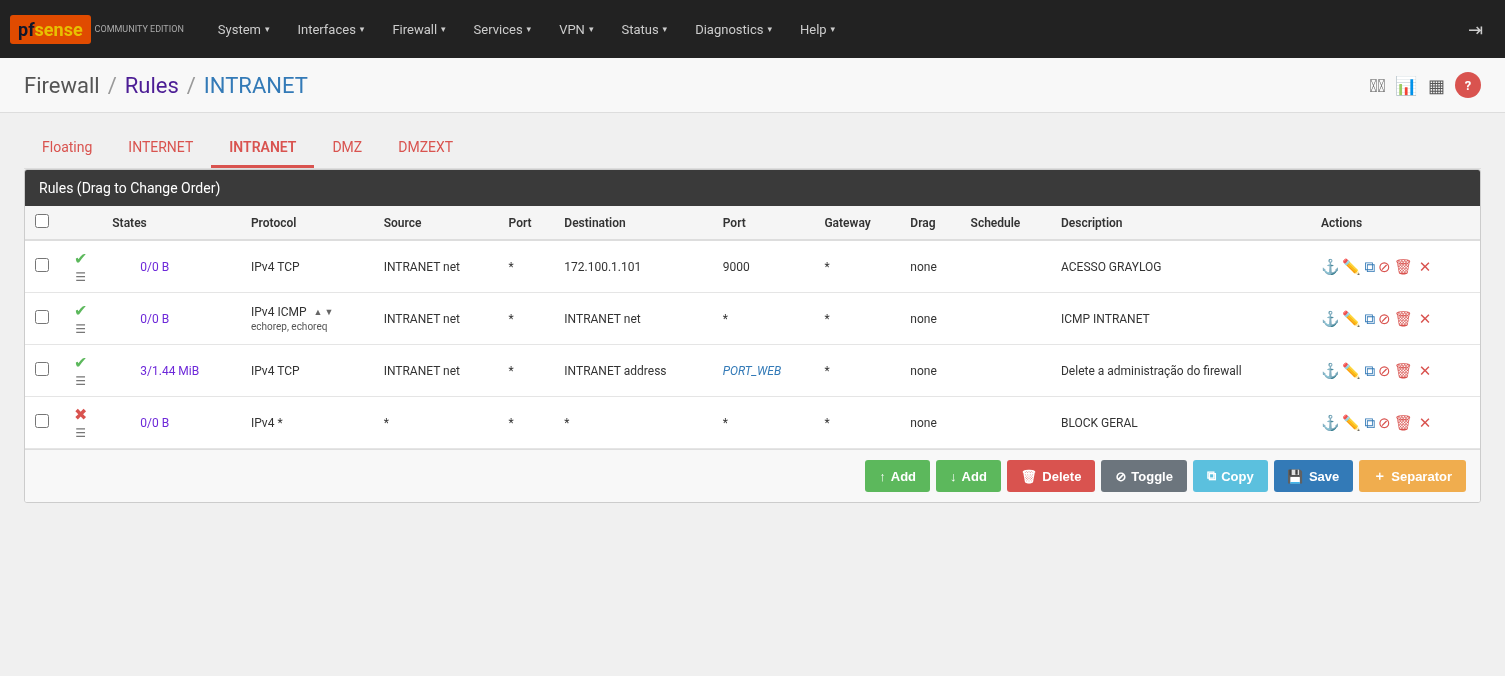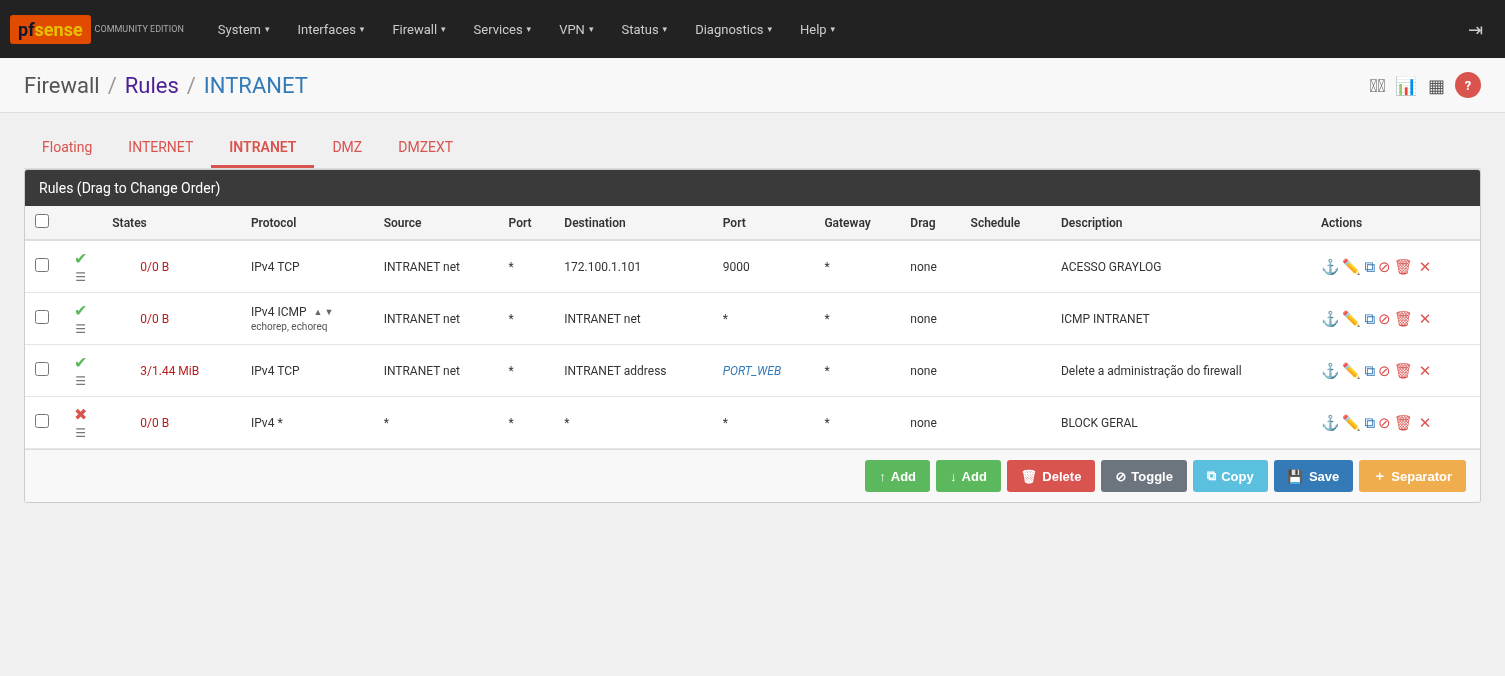--- a/index.html
+++ b/index.html
@@ -36,21 +36,21 @@
     .tab.active { border-bottom: 3px solid #d9534f; font-weight: 600; }
 
     
     .rules-table-container { background: white; border: 1px solid #ccc; border-radius: 3px; overflow: hidden; }
     .table-header { background: #3a3a3a; color: white; padding: 10px 14px; font-size: 14px; font-weight: 400; }
     table { width: 100%; border-collapse: collapse; }
     thead tr { background: #f5f5f5; border-bottom: 2px solid #ddd; }
     thead th { padding: 8px 10px; text-align: left; font-weight: 600; color: #333; font-size: 12px; }
     tbody tr { border-bottom: 1px solid #e5e5e5; }
     tbody td { padding: 8px 10px; vertical-align: middle; font-size: 12px; }
-    .link-blue { color: #b91c1c; cursor: pointer; margin-left: 28px; }
+    .link-blue { color: #6d28d9; cursor: pointer; margin-left: 28px; }
 
     
     .state-icons { display: flex; flex-direction: column; align-items: center; gap: 2px; }
     .icon-check { color: #5cb85c; font-size: 16px; }
     .icon-x { color: #d9534f; font-size: 16px; }
     .icon-list { color: #777; font-size: 12px; }
 
     
     .action-icons { display: flex; flex-wrap: wrap; gap: 3px; align-items: center; max-width: 140px; }
     .act-icon { font-size: 15px; cursor: pointer; }

